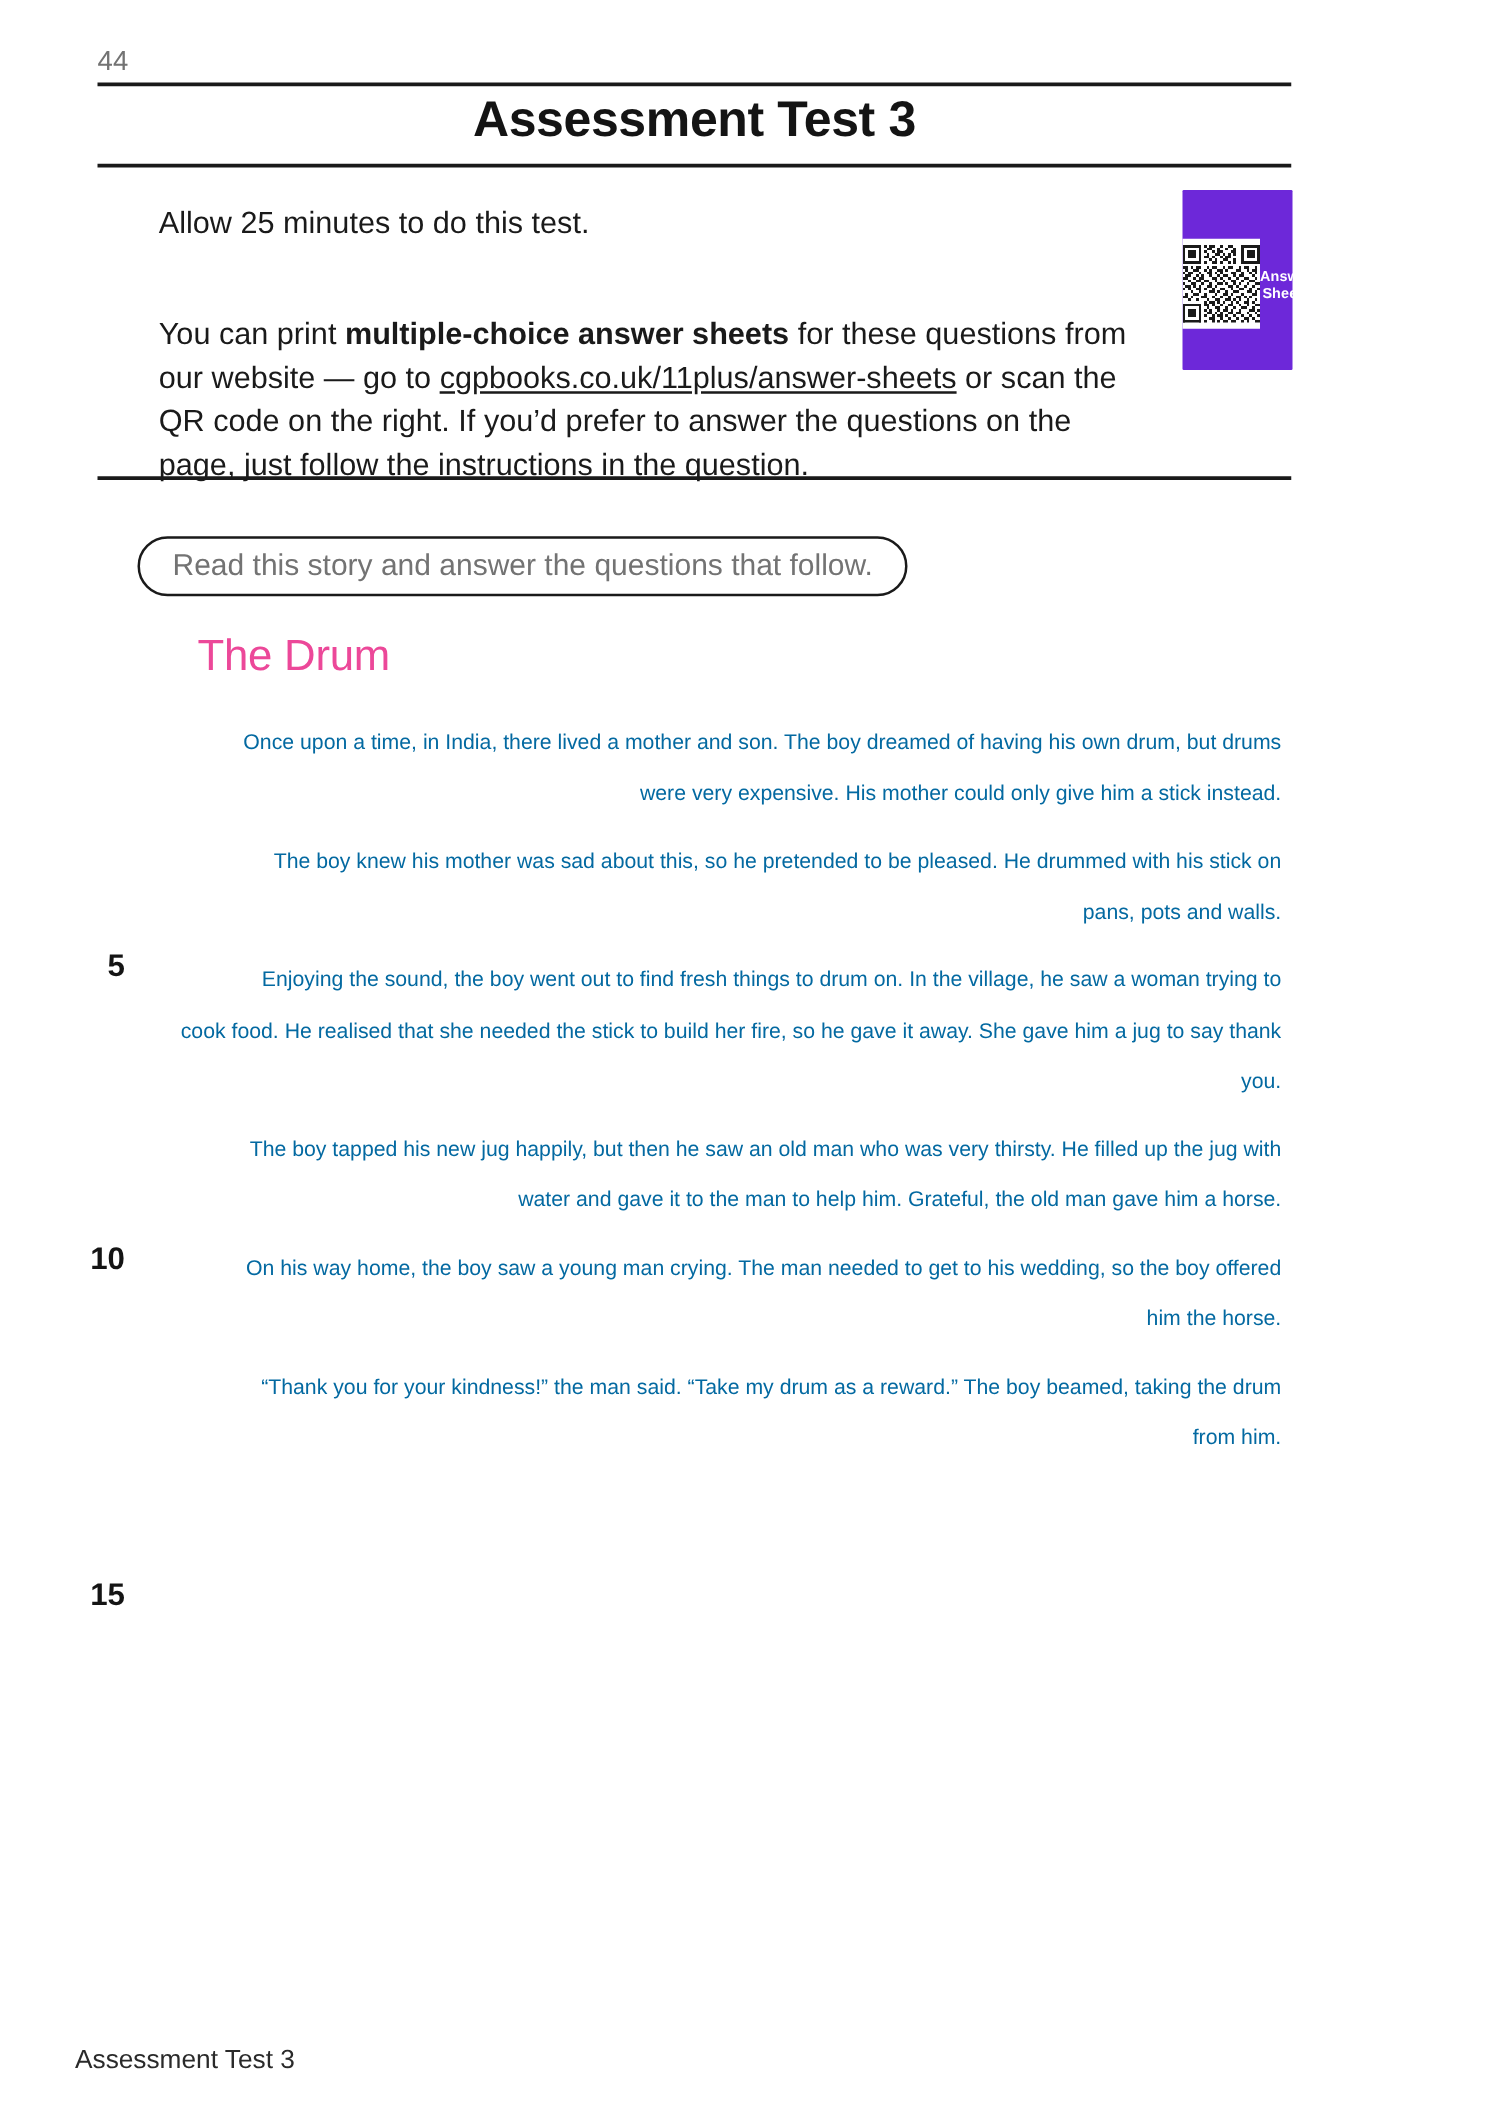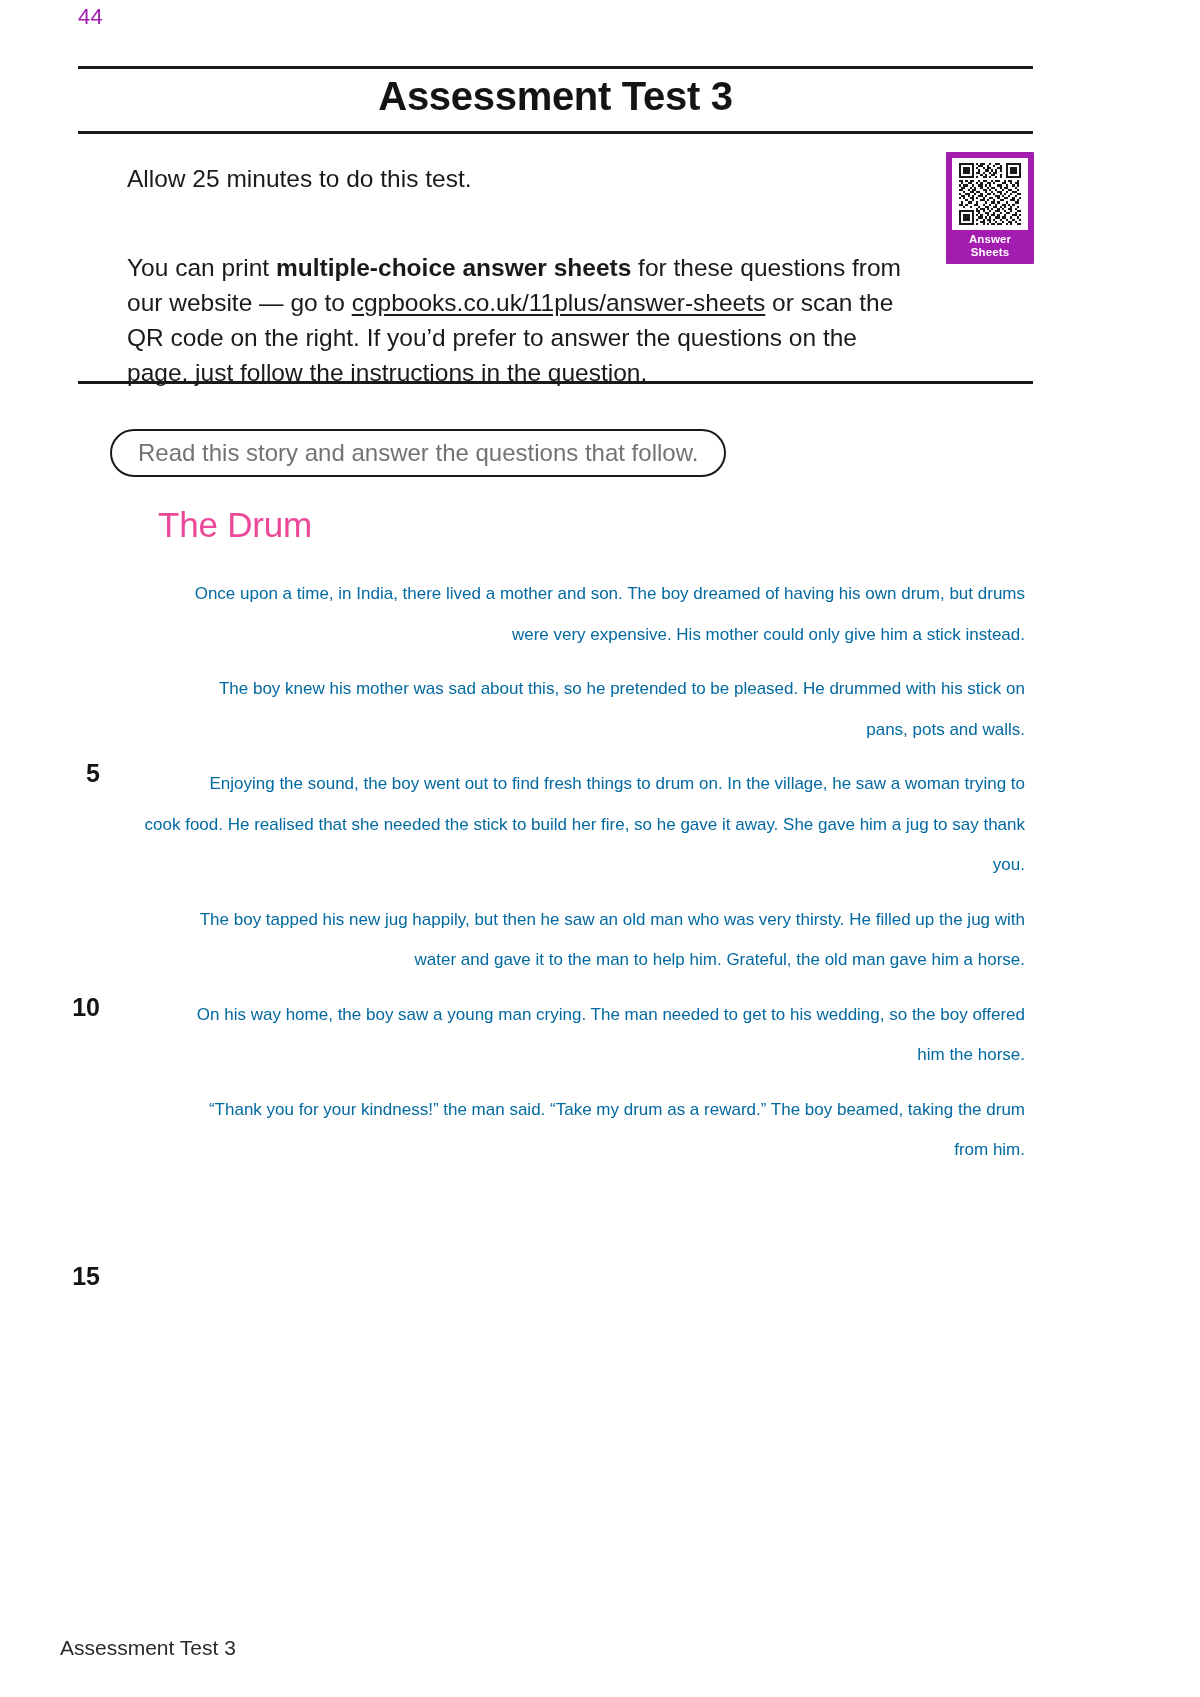--- a/index.html
+++ b/index.html
@@ -19,23 +19,23 @@
   .page {
     position: absolute;
     inset: 0;
     padding: 0;
   }
 
   
   .page-number {
     position: absolute;
     left: 78px;
-    top: 4px;
+    top: 36px;
     font-size: 22px;
-    color: #a21caf;
+    color: #737373;
     letter-spacing: 0.2px;
   }
 
   
   .rule {
     position: absolute;
     left: 78px;
     width: 955px;
     height: 3px;
     background: #1a1a1a;
@@ -75,25 +75,24 @@
     text-underline-offset: 3px;
     color: #1a1a1a;
   }
 
   
   .qr-block {
     position: absolute;
     left: 946px;
     top: 152px;
     width: 88px;
-    height: 112px;
-    background: #a21caf;
+    height: 144px;
+    background: #6d28d9;
     border-radius: 1px;
     display: flex;
-    flex-direction: column;
     align-items: center;
     padding-top: 6px;
     box-sizing: border-box;
   }
   .qr-code {
     width: 76px;
     height: 72px;
     background: #ffffff;
     display: flex;
     align-items: center;

